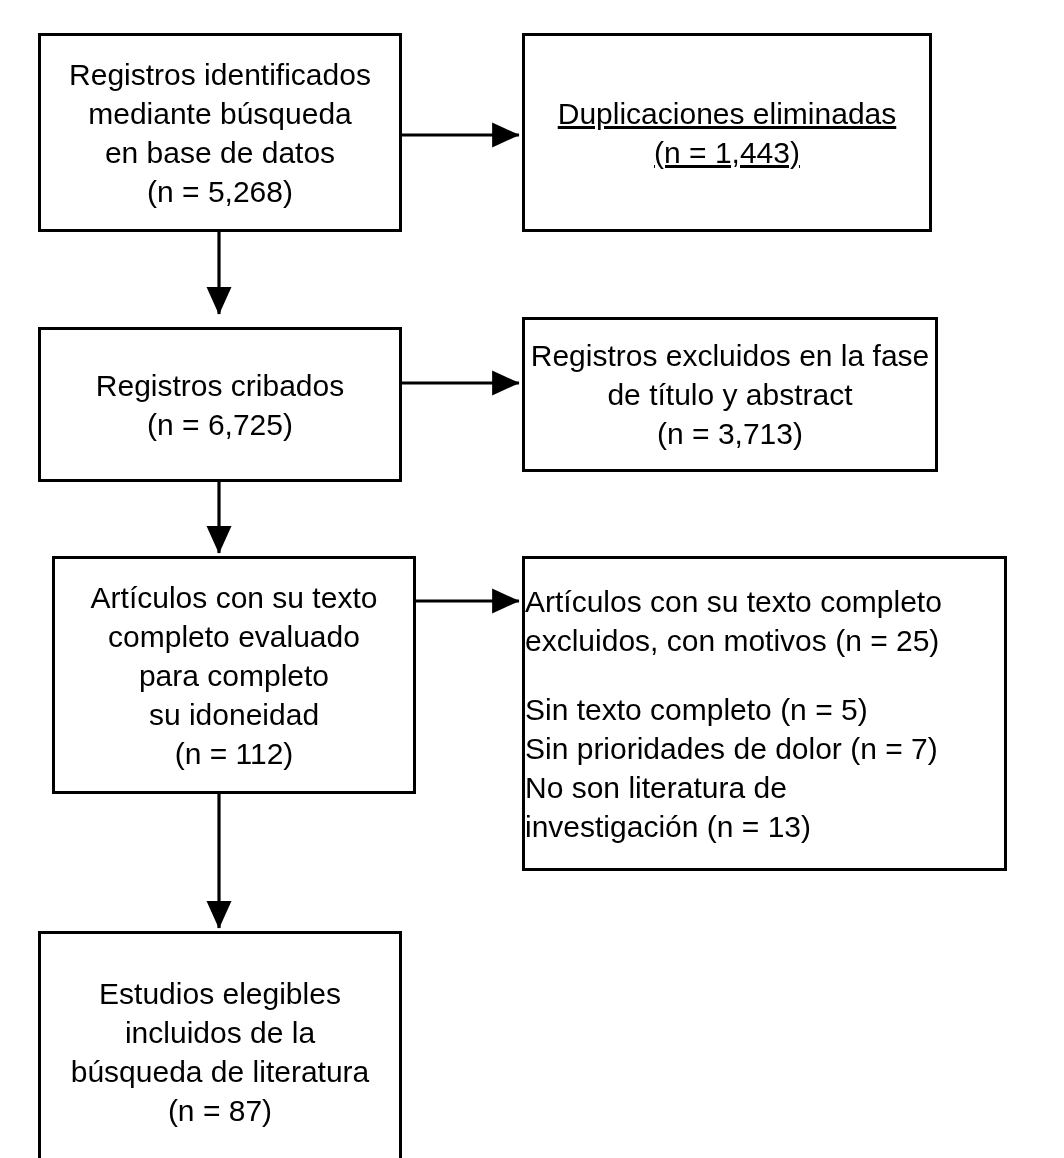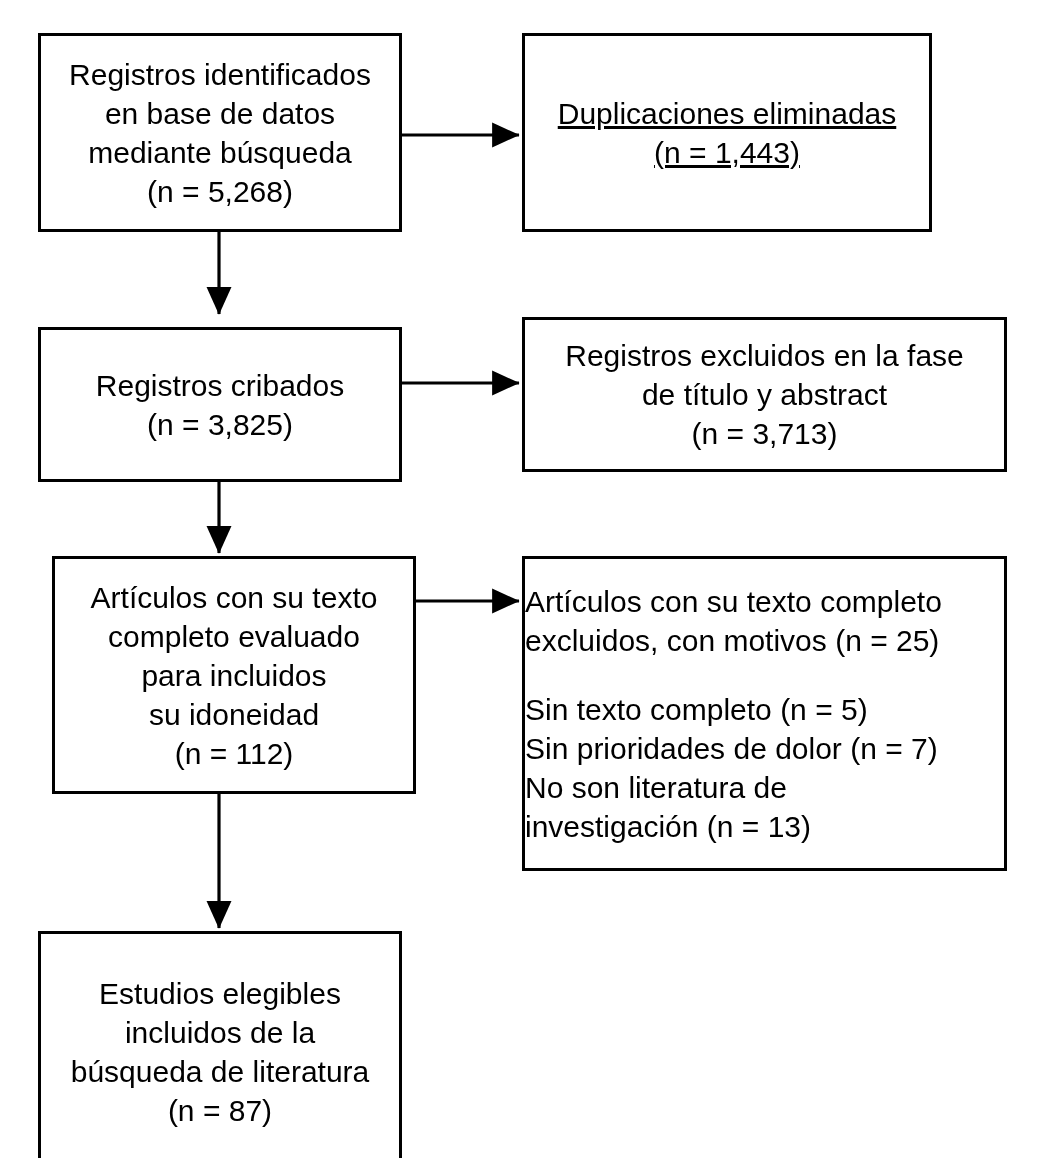--- a/index.html
+++ b/index.html
@@ -53,21 +53,21 @@
     left: 0;
     top: 0;
     width: 1064px;
     height: 1158px;
     pointer-events: none;
   }
   
   #node-identified   { left: 38px;  top: 33px;  width: 364px; height: 199px; }
   #node-duplicates   { left: 522px; top: 33px;  width: 410px; height: 199px; text-decoration: underline; }
   #node-screened     { left: 38px;  top: 327px; width: 364px; height: 155px; }
-  #node-excluded-ts  { left: 522px; top: 317px; width: 485px; height: 155px; }
+  #node-excluded-ts  { left: 522px; top: 317px; width: 416px; height: 155px; }
   #node-fulltext     { left: 52px;  top: 556px; width: 364px; height: 238px; }
   #node-excluded-ft  { left: 522px; top: 556px; width: 485px; height: 315px; }
   #node-included     { left: 38px;  top: 931px; width: 364px; height: 242px; }
 </style>
 </head>
 <body>
 
 <div id="flow-canvas">
 
   <svg class="connectors" viewBox="0 0 1064 1158" xmlns="http://www.w3.org/2000/svg">
@@ -85,45 +85,45 @@
 
     <line x1="219" y1="472" x2="219" y2="553" stroke="#000000" stroke-width="3.2" marker-end="url(#arrowhead)"></line>
 
     <line x1="402" y1="601" x2="519" y2="601" stroke="#000000" stroke-width="3.2" marker-end="url(#arrowhead)"></line>
 
     <line x1="219" y1="794" x2="219" y2="928" stroke="#000000" stroke-width="3.2" marker-end="url(#arrowhead)"></line>
   </svg>
 
   <div class="node center" id="node-identified">
     <span class="node-line">Registros identificados</span>
+    <span class="node-line">mediante búsqueda</span>
     <span class="node-line">en base de datos</span>
-    <span class="node-line">mediante búsqueda</span>
     <span class="node-line">(n = 5,268)</span>
   </div>
 
   <div class="node center" id="node-duplicates">
     <span class="node-line">Duplicaciones eliminadas</span>
     <span class="node-line">(n = 1,443)</span>
   </div>
 
   <div class="node center" id="node-screened">
     <span class="node-line">Registros cribados</span>
-    <span class="node-line">(n = 3,825)</span>
+    <span class="node-line">(n = 6,725)</span>
   </div>
 
   <div class="node center" id="node-excluded-ts">
     <span class="node-line">Registros excluidos en la fase</span>
     <span class="node-line">de título y abstract</span>
     <span class="node-line">(n = 3,713)</span>
   </div>
 
   <div class="node center" id="node-fulltext">
     <span class="node-line">Artículos con su texto</span>
     <span class="node-line">completo evaluado</span>
-    <span class="node-line">para incluidos</span>
+    <span class="node-line">para completo</span>
     <span class="node-line">su idoneidad</span>
     <span class="node-line">(n = 112)</span>
   </div>
 
   <div class="node left" id="node-excluded-ft">
     <span class="node-line">Artículos con su texto completo</span>
     <span class="node-line">excluidos, con motivos (n = 25)</span>
     <span class="node-line spacer"></span>
     <span class="node-line">Sin texto completo (n = 5)</span>
     <span class="node-line">Sin prioridades de dolor (n = 7)</span>

